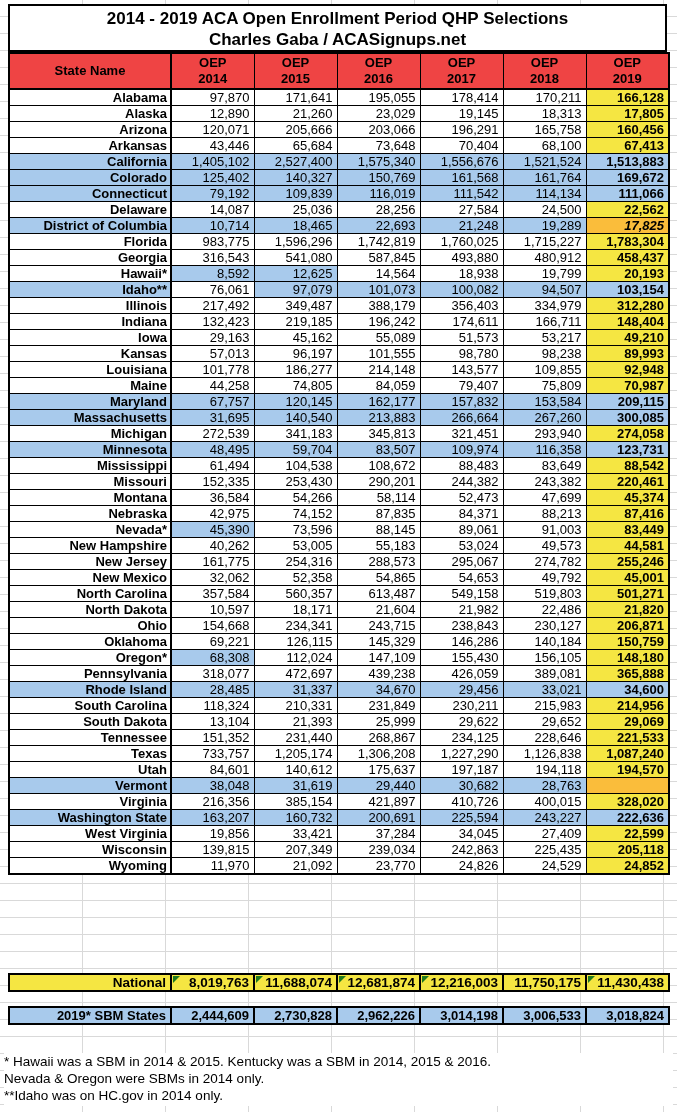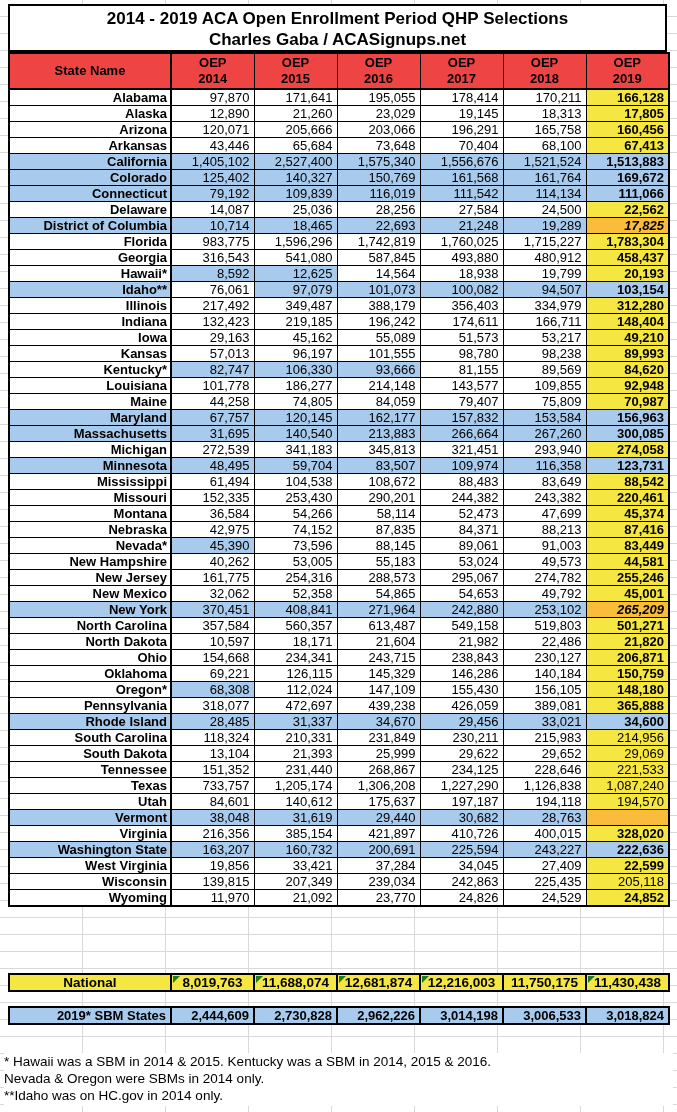--- a/index.html
+++ b/index.html
@@ -9,21 +9,21 @@
     background-color:#fff;
     background-image:
       repeating-linear-gradient(to bottom, transparent 0px, transparent 16px, #d9d9d9 16px, #d9d9d9 17px),
       repeating-linear-gradient(to right, transparent 0px, transparent 82px, #d9d9d9 82px, #d9d9d9 83px);
   }
   .bg-w{background:#ffffff;}
   .bg-b{background:var(--blue,#A8CAEC);}
   .bg-y{background:var(--yellow,#F5E642);}
   .bg-o{background:var(--orange,#FABD3B);}
   .fw-b{font-weight:bold;}
-  .fw-r{font-weight:normal;}
+  .fw-r{font-weight:bold;}
   .fw-bi{font-weight:bold;font-style:italic;}
 
   .titlebox{
     position:absolute;left:8px;top:4px;width:659px;height:48px;box-sizing:border-box;
     background:#fff;border:2px solid #000;text-align:center;padding-top:2px;
   }
   .titlebox div{font-size:17px;font-weight:bold;line-height:21px;white-space:nowrap;}
 
   table{border-collapse:collapse;table-layout:fixed;}
   .maintable{
@@ -41,21 +41,21 @@
     font-size:13px;line-height:15px;text-align:right;
     padding:0 4px;white-space:nowrap;overflow:hidden;
   }
   .maintable td.sname{font-weight:bold;border-right:2px solid #000;padding-right:3px;padding-left:7px;}
 
   .nationaltable{
     position:absolute;left:8px;top:973px;width:660px;background:#fff;border:2px solid #000;
   }
   .nationaltable td{
     border:2px solid #000;height:15px;box-sizing:border-box;position:relative;
-    font-size:13.5px;font-weight:bold;text-align:center;padding:0 4px;white-space:nowrap;
+    font-size:13.5px;font-weight:bold;text-align:right;padding:0 4px;white-space:nowrap;
   }
   .tri{
     position:absolute;left:1px;top:1px;width:0;height:0;
     border-top:7px solid var(--green,#1E7A1E);border-right:7px solid transparent;
   }
 
   .summarytable{
     position:absolute;left:8px;top:1006px;width:660px;background:#fff;border:2px solid #000;
   }
   .summarytable td{
@@ -263,29 +263,20 @@
       <tr>
         <td class="sname bg-w">Kansas</td>
         <td class="bg-w">57,013</td>
         <td class="bg-w">96,197</td>
         <td class="bg-w">101,555</td>
         <td class="bg-w">98,780</td>
         <td class="bg-w">98,238</td>
         <td class="bg-y fw-b">89,993</td>
       </tr>
       <tr>
-        <td class="sname bg-w">Kentucky*</td>
-        <td class="bg-b">82,747</td>
-        <td class="bg-b">106,330</td>
-        <td class="bg-b">93,666</td>
-        <td class="bg-w">81,155</td>
-        <td class="bg-w">89,569</td>
-        <td class="bg-y fw-b">84,620</td>
-      </tr>
-      <tr>
         <td class="sname bg-w">Louisiana</td>
         <td class="bg-w">101,778</td>
         <td class="bg-w">186,277</td>
         <td class="bg-w">214,148</td>
         <td class="bg-w">143,577</td>
         <td class="bg-w">109,855</td>
         <td class="bg-y fw-b">92,948</td>
       </tr>
       <tr>
         <td class="sname bg-w">Maine</td>
@@ -296,21 +287,21 @@
         <td class="bg-w">75,809</td>
         <td class="bg-y fw-b">70,987</td>
       </tr>
       <tr>
         <td class="sname bg-b">Maryland</td>
         <td class="bg-b">67,757</td>
         <td class="bg-b">120,145</td>
         <td class="bg-b">162,177</td>
         <td class="bg-b">157,832</td>
         <td class="bg-b">153,584</td>
-        <td class="bg-b fw-b">156,963</td>
+        <td class="bg-b fw-b">209,115</td>
       </tr>
       <tr>
         <td class="sname bg-b">Massachusetts</td>
         <td class="bg-b">31,695</td>
         <td class="bg-b">140,540</td>
         <td class="bg-b">213,883</td>
         <td class="bg-b">266,664</td>
         <td class="bg-b">267,260</td>
         <td class="bg-b fw-b">300,085</td>
       </tr>
@@ -396,29 +387,20 @@
         <td class="bg-y fw-b">255,246</td>
       </tr>
       <tr>
         <td class="sname bg-w">New Mexico</td>
         <td class="bg-w">32,062</td>
         <td class="bg-w">52,358</td>
         <td class="bg-w">54,865</td>
         <td class="bg-w">54,653</td>
         <td class="bg-w">49,792</td>
         <td class="bg-y fw-b">45,001</td>
-      </tr>
-      <tr>
-        <td class="sname bg-b">New York</td>
-        <td class="bg-b">370,451</td>
-        <td class="bg-b">408,841</td>
-        <td class="bg-b">271,964</td>
-        <td class="bg-b">242,880</td>
-        <td class="bg-b">253,102</td>
-        <td class="bg-o fw-bi">265,209</td>
       </tr>
       <tr>
         <td class="sname bg-w">North Carolina</td>
         <td class="bg-w">357,584</td>
         <td class="bg-w">560,357</td>
         <td class="bg-w">613,487</td>
         <td class="bg-w">549,158</td>
         <td class="bg-w">519,803</td>
         <td class="bg-y fw-b">501,271</td>
       </tr>

